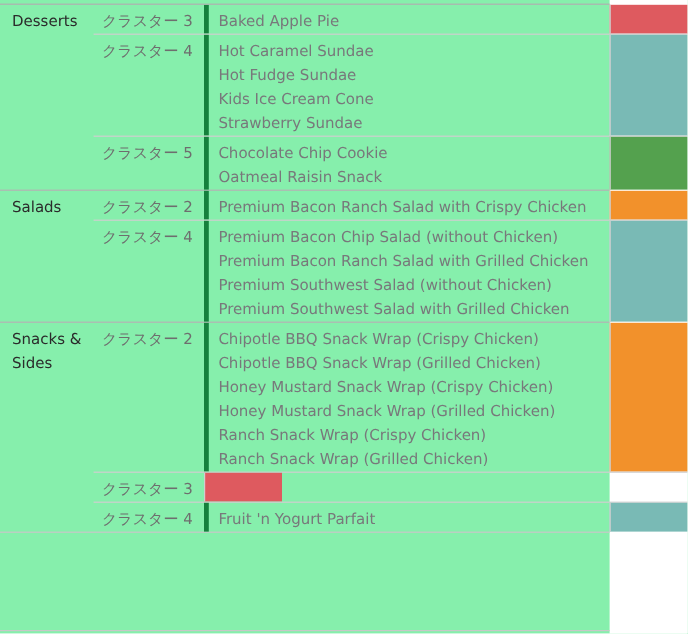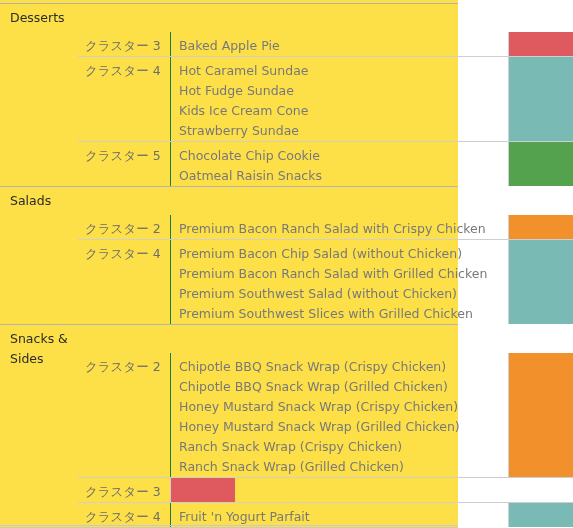--- a/index.html
+++ b/index.html
@@ -4,22 +4,22 @@
 <style>
   * { box-sizing: border-box; margin: 0; padding: 0; }
   html, body {
     width: 573px; height: 528px;
     background: #ffffff;
     font-family: "DejaVu Sans", "Liberation Sans", sans-serif;
     overflow: hidden;
   }
   #viz {
     position: relative;
-    width: 458px; height: 528px;
-    background: #fde047;
+    width: 508px; height: 528px;
+    background: #86efac;
   }
 
   
   .col-cat   { width: 78px;  flex: 0 0 78px; }
   .col-clu   { width: 92px;  flex: 0 0 92px; }
   .col-item  { width: 338px; flex: 0 0 338px; }
   .col-color { width: 65px;  flex: 0 0 65px; }
 
   
   .sliver {
@@ -42,42 +42,42 @@
 
   .cat-label {
     padding: 4px 6px 0 10px;
     font-size: 12.5px;
     line-height: 19.5px;
     color: #2b2b2b;
     white-space: normal;
     word-break: normal;
   }
 
-  .clusters { display: flex; flex-direction: column; flex: 1 1 auto; margin-top: 28px; }
+  .clusters { display: flex; flex-direction: column; flex: 1 1 auto; }
 
   .cluster-row {
     display: flex;
     align-items: stretch;
     border-top: 1px solid #cfcfcf;
   }
   .cluster-row:first-child { border-top: none; }
 
   .clu-label {
     padding: 4px 0 0 7px;
     font-size: 12.5px;
     line-height: 19.5px;
     color: #6e6e6e;
     white-space: nowrap;
   }
 
   .items {
     display: flex;
     flex-direction: column;
     flex: 1 1 auto;
-    border-left: 1px solid #15803d;
+    border-left: 4px solid #15803d;
   }
   .item-row {
     height: 20px;
     line-height: 19.5px;
     padding: 0 0 0 8px;
     font-size: 12.5px;
     color: #78787b;
     white-space: nowrap;
     overflow: hidden;
   }
@@ -127,21 +127,21 @@
               <div class="item-row">Hot Fudge Sundae</div>
               <div class="item-row">Kids Ice Cream Cone</div>
               <div class="item-row">Strawberry Sundae</div>
             </div>
             <div class="color-cell col-color" style="background: rgb(121, 186, 181);"></div>
           </div>
           <div class="cluster-row">
             <div class="clu-label col-clu">クラスター 5</div>
             <div class="items col-item">
               <div class="item-row">Chocolate Chip Cookie</div>
-              <div class="item-row">Oatmeal Raisin Snacks</div>
+              <div class="item-row">Oatmeal Raisin Snack</div>
             </div>
             <div class="color-cell col-color" style="background: rgb(84, 161, 78);"></div>
           </div>
         </div>
       </div>
       <div class="cat-block">
         <div class="cat-label col-cat">Salads</div>
         <div class="clusters">
           <div class="cluster-row">
             <div class="clu-label col-clu">クラスター 2</div>
@@ -149,21 +149,21 @@
               <div class="item-row">Premium Bacon Ranch Salad with Crispy Chicken</div>
             </div>
             <div class="color-cell col-color" style="background: rgb(242, 145, 43);"></div>
           </div>
           <div class="cluster-row">
             <div class="clu-label col-clu">クラスター 4</div>
             <div class="items col-item">
               <div class="item-row">Premium Bacon Chip Salad (without Chicken)</div>
               <div class="item-row">Premium Bacon Ranch Salad with Grilled Chicken</div>
               <div class="item-row">Premium Southwest Salad (without Chicken)</div>
-              <div class="item-row">Premium Southwest Slices with Grilled Chicken</div>
+              <div class="item-row">Premium Southwest Salad with Grilled Chicken</div>
             </div>
             <div class="color-cell col-color" style="background: rgb(121, 186, 181);"></div>
           </div>
         </div>
       </div>
       <div class="cat-block">
         <div class="cat-label col-cat">Snacks &amp; Sides</div>
         <div class="clusters">
           <div class="cluster-row">
             <div class="clu-label col-clu">クラスター 2</div>

